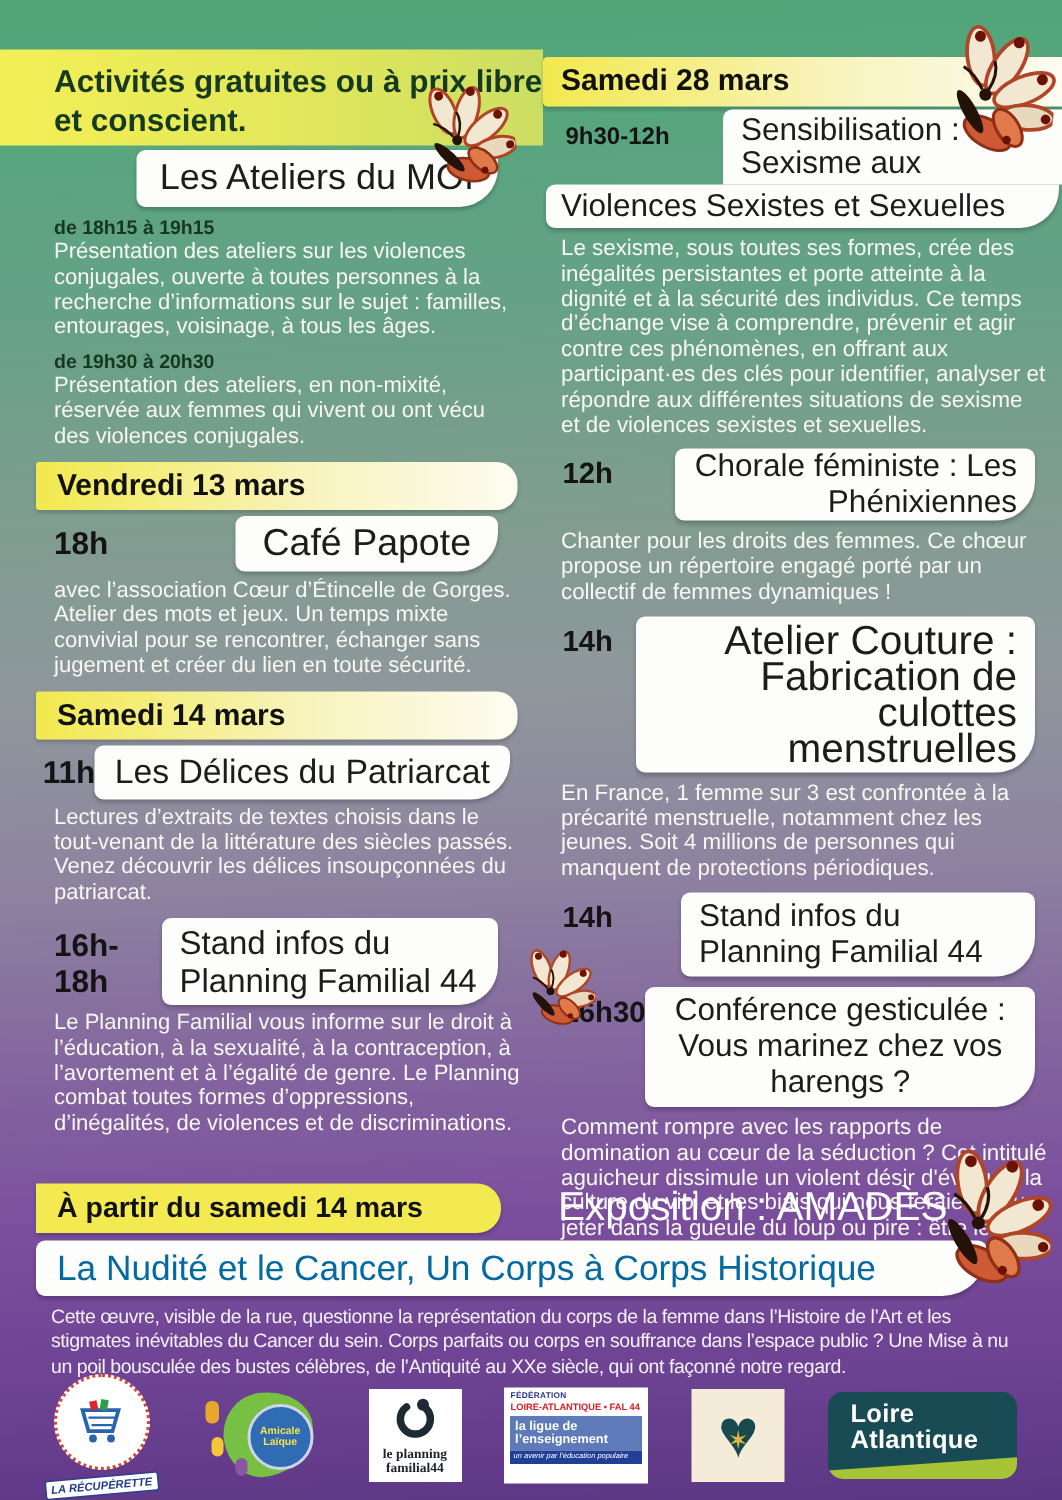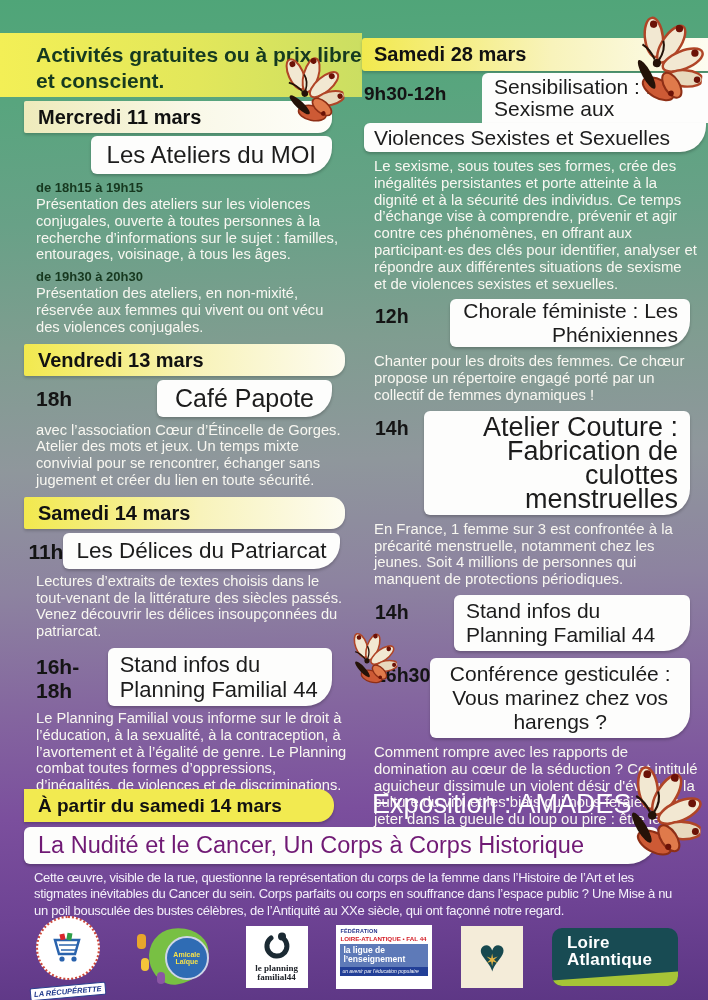--- a/index.html
+++ b/index.html
@@ -47,21 +47,21 @@
   .box-delices{margin-left:auto;margin-right:30px;white-space:nowrap;
     font-size:22.5px;height:36px;line-height:36px;padding:0 13px;width:fit-content;}
   .box-stand-l{margin-left:auto;margin-right:30px;width:222px;
     font-size:22px;line-height:25px;padding:4px 12px;}
   
   .band-samedi28{margin-top:38px;height:33px;line-height:33px;border-radius:3px 0 0 3px;
     background:linear-gradient(90deg,#f2e94e 0%,#f8f3bb 55%,#fdfcf1 100%);
     font-size:20px;font-weight:bold;color:#111;padding-left:12px;
     box-shadow:0 2px 3px rgba(0,0,0,.18);}
   .ev1{position:relative;margin-top:2px;}
-  .ev1 .time{position:absolute;left:2px;top:10px;font-size:19px;}
+  .ev1 .time{position:absolute;left:15px;top:10px;font-size:16px;}
   .box-sens-a{margin-left:auto;margin-right:0;width:202px;
     font-size:21px;line-height:22px;padding:3px 12px;border-radius:6px 0 0 0;box-shadow:none;}
   .box-sens-b{margin-left:2px;width:322px;white-space:nowrap;
     font-size:21px;height:29px;line-height:29px;padding:0 10px;
     border-radius:6px 0 26px 6px;}
   .para-r{margin:6px 10px 0 12px;font-size:14.9px;line-height:16.8px;}
   .ev-row-r{display:flex;margin-top:7px;align-items:flex-start;}
   .ev-row-r .time{margin-left:13px;padding-top:6px;font-size:19.5px;flex:0 0 auto;}
   .box-chorale{margin-left:auto;margin-right:18px;width:216px;text-align:right;
     font-size:21px;line-height:24px;padding:0 12px;}
@@ -73,21 +73,21 @@
     font-size:21px;line-height:24px;padding:4px 12px;}
   
   .expo{position:absolute;left:0;top:786px;width:708px;}
   .expo-row{display:flex;align-items:center;}
   .band-expo{margin:3px 0 0 24px;width:296px;height:33px;line-height:33px;
     background:#f2ea50;border-radius:0 16px 16px 0;color:#111;
     font-size:19px;font-weight:bold;padding-left:14px;
     box-shadow:0 2px 3px rgba(0,0,0,.2);}
   .expo-title{margin-left:38px;color:#ffffff;font-size:27px;}
   .band-nudite{margin:5px 0 0 24px;width:620px;height:37px;line-height:37px;
-    background:#fdfdfc;border-radius:6px 6px 30px 6px;color:#701a75;
+    background:#fdfdfc;border-radius:6px 6px 30px 6px;color:#0369a1;
     font-size:23.5px;padding-left:14px;box-shadow:0 2px 3px rgba(0,0,0,.22);}
   .expo-para{margin:6px 22px 0 34px;color:#f4f0fa;
     font-size:13px;line-height:16.4px;letter-spacing:-0.3px;}
   
   .footer{position:absolute;left:0;top:914px;width:708px;height:86px;
     display:flex;align-items:center;justify-content:space-between;
     padding:0 30px;box-sizing:border-box;}
   .logo{flex:0 0 auto;position:relative;}
   .logo-recup{width:76px;text-align:center;}
   .recup-circle{width:60px;height:60px;margin:0 auto;border-radius:50%;
@@ -162,23 +162,20 @@
   </svg>
 
   <div class="cols">
 
     <div class="col-l">
 
       <div class="band-free">
         <span>Activités gratuites ou à prix libre et conscient.</span>
       </div>
 
-      <div class="band-date band-mercredi">
-        <span>Mercredi 11 mars</span>
-      </div>
 
       <div class="wbox title-atelier">
         <span>Les Ateliers du MOI</span>
       </div>
 
       <div class="slot-head">de 18h15 à 19h15</div>
       <div class="para para-l">Présentation des ateliers sur les violences conjugales, ouverte à toutes personnes à la recherche d’informations sur le sujet : familles, entourages, voisinage, à tous les âges.</div>
 
       <div class="slot-head">de 19h30 à 20h30</div>
       <div class="para para-l">Présentation des ateliers, en non-mixité, réservée aux femmes qui vivent ou ont vécu des violences conjugales.</div>

